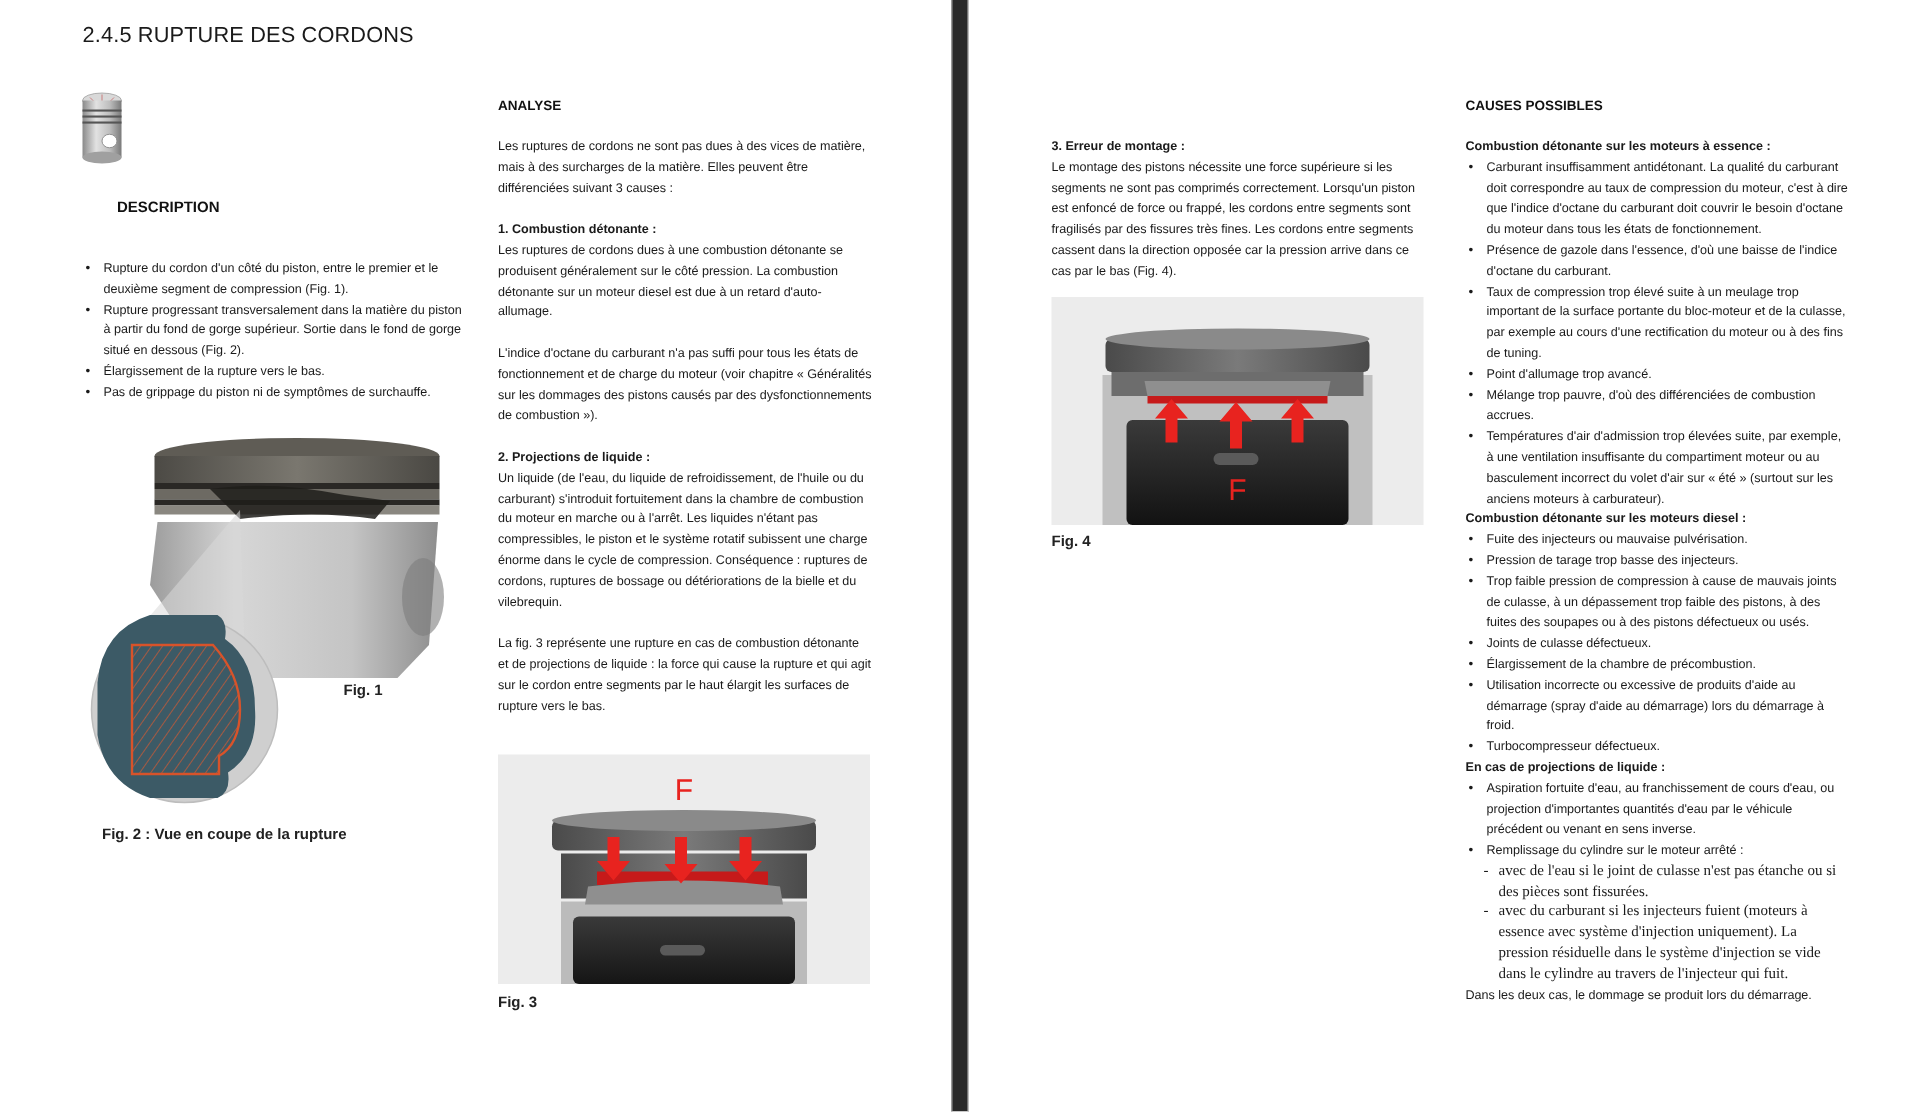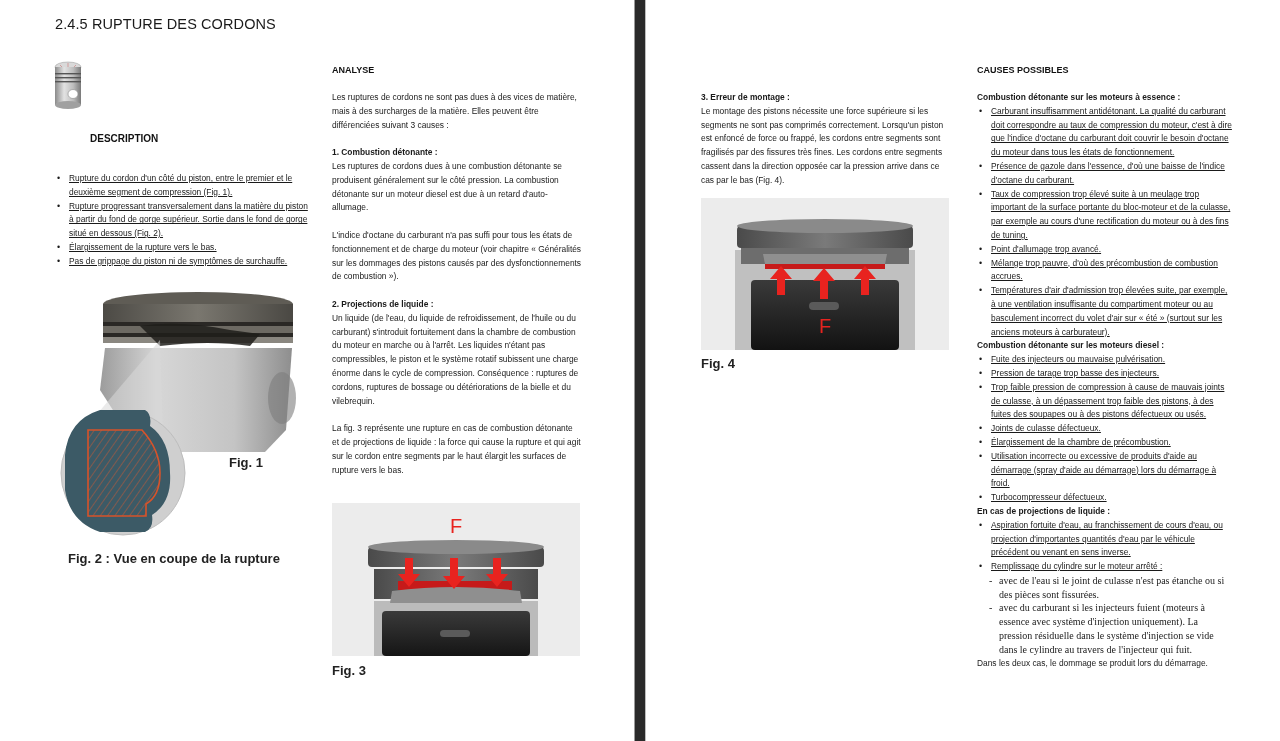--- a/index.html
+++ b/index.html
@@ -14,28 +14,28 @@
   .spine {
     position:absolute; left:634px; top:0; width:12px; height:741px;
     background:#2a2a2a; border-left:1px solid #9a9a9a; border-right:1px solid #bdbdbd;
     box-sizing:border-box;
   }
   .abs { position:absolute; }
   .title { left:55px; top:16px; font-size:14.5px; font-weight:normal; color:#1a1a1a; letter-spacing:0.1px; }
   .h-bold { font-size:10px; font-weight:bold; color:#111; }
   .txt { font-size:8.4px; line-height:13.8px; color:#1a1a1a; }
   ul.bul { margin:0; padding:0; list-style:none; }
-  ul.bul li { position:relative; padding-left:14px; font-size:8.4px; line-height:13.8px;text-decoration:underline; }
+  ul.bul li { position:relative; padding-left:14px; font-size:8.4px; line-height:13.8px; }
   ul.bul li::before { content:"•"; position:absolute; left:2px; top:0; font-size:9px; }
   ul.dash { margin:0; padding:0; list-style:none; }
   ul.dash li { position:relative; padding-left:22px; font-size:10px; line-height:13.8px;font-family:Liberation Serif, serif; }
   ul.dash li::before { content:"-"; position:absolute; left:12px; top:0; }
   .sub-head { font-size:8.4px; font-weight:bold; line-height:13.8px; }
   .para { margin:0 0 13.8px 0; }
-  .caption { font-size:13px; font-weight:bold; color:#222; }
+  .caption { font-size:10px; font-weight:bold; color:#222; }
   .figbox { background:#ececec; overflow:hidden; }
 </style>
 </head>
 <body>
 
 <div class="page page-left">
 
   <div class="abs title">2.4.5 RUPTURE DES CORDONS</div>
 
   <div class="abs" style="left:54px; top:60px; width:28px; height:56px;">
@@ -52,21 +52,21 @@
       <path d="M6 5 L10 9 M22 5 L18 9 M14 3 L14 10" stroke="#c04040" stroke-width="0.4"></path>
       <rect x="1" y="7" width="26" height="38" fill="url(#pg)"></rect>
       <rect x="1" y="13" width="26" height="1.4" fill="#555"></rect>
       <rect x="1" y="17" width="26" height="1.4" fill="#555"></rect>
       <rect x="1" y="21" width="26" height="1.4" fill="#555"></rect>
       <ellipse cx="19" cy="34" rx="5" ry="4.5" fill="#fff" stroke="#888" stroke-width="0.6"></ellipse>
       <ellipse cx="14" cy="45" rx="13" ry="4" fill="#a0a0a0"></ellipse>
     </svg>
   </div>
 
-  <div class="abs h-bold" style="left:70px; top:133px;padding-left:20px;">DESCRIPTION</div>
+  <div class="abs h-bold" style="left:58px; top:133px;padding-left:20px;">DESCRIPTION</div>
 
   <ul class="abs bul" style="left:55px; top:172px; width:255px;">
     <li>Rupture du cordon d'un côté du piston, entre le premier et le deuxième segment de compression (Fig. 1).</li>
     <li>Rupture progressant transversalement dans la matière du piston à partir du fond de gorge supérieur. Sortie dans le fond de gorge situé en dessous (Fig. 2).</li>
     <li>Élargissement de la rupture vers le bas.</li>
     <li>Pas de grippage du piston ni de symptômes de surchauffe.</li>
   </ul>
 
   <div class="abs" style="left:60px; top:290px; width:240px; height:260px;">
     <svg width="240" height="260" viewBox="0 0 240 260">
@@ -195,21 +195,21 @@
 
   <div class="abs h-bold" style="left:331px; top:65px; font-size:9px;">CAUSES POSSIBLES</div>
 
   <div class="abs txt" style="left:331px; top:91px; width:256px;">
     <div class="sub-head">Combustion détonante sur les moteurs à essence :</div>
     <ul class="bul para">
       <li>Carburant insuffisamment antidétonant. La qualité du carburant doit correspondre au taux de compression du moteur, c'est à dire que l'indice d'octane du carburant doit couvrir le besoin d'octane du moteur dans tous les états de fonctionnement.</li>
       <li>Présence de gazole dans l'essence, d'où une baisse de l'indice d'octane du carburant.</li>
       <li>Taux de compression trop élevé suite à un meulage trop important de la surface portante du bloc-moteur et de la culasse, par exemple au cours d'une rectification du moteur ou à des fins de tuning.</li>
       <li>Point d'allumage trop avancé.</li>
-      <li>Mélange trop pauvre, d'où des précombustion de combustion accrues.</li>
+      <li>Mélange trop pauvre, d'où des différenciées de combustion accrues.</li>
       <li>Températures d'air d'admission trop élevées suite, par exemple, à une ventilation insuffisante du compartiment moteur ou au basculement incorrect du volet d'air sur « été » (surtout sur les anciens moteurs à carburateur).</li>
     </ul>
     <div class="sub-head">Combustion détonante sur les moteurs diesel :</div>
     <ul class="bul para">
       <li>Fuite des injecteurs ou mauvaise pulvérisation.</li>
       <li>Pression de tarage trop basse des injecteurs.</li>
       <li>Trop faible pression de compression à cause de mauvais joints de culasse, à un dépassement trop faible des pistons, à des fuites des soupapes ou à des pistons défectueux ou usés.</li>
       <li>Joints de culasse défectueux.</li>
       <li>Élargissement de la chambre de précombustion.</li>
       <li>Utilisation incorrecte ou excessive de produits d'aide au démarrage (spray d'aide au démarrage) lors du démarrage à froid.</li>

